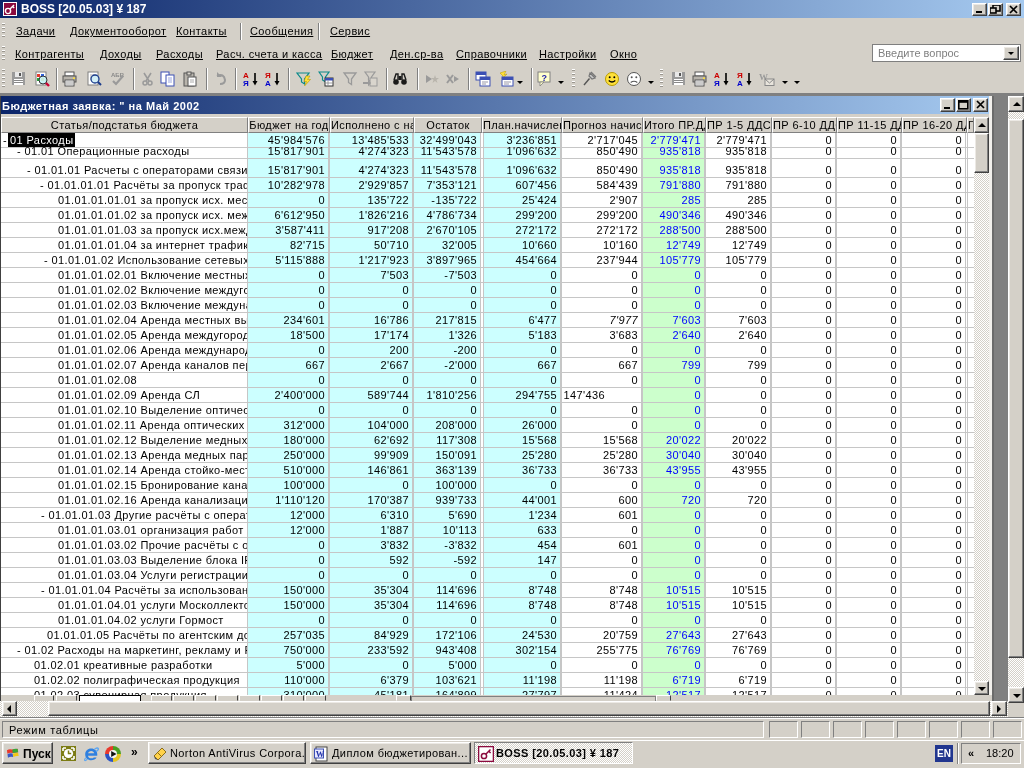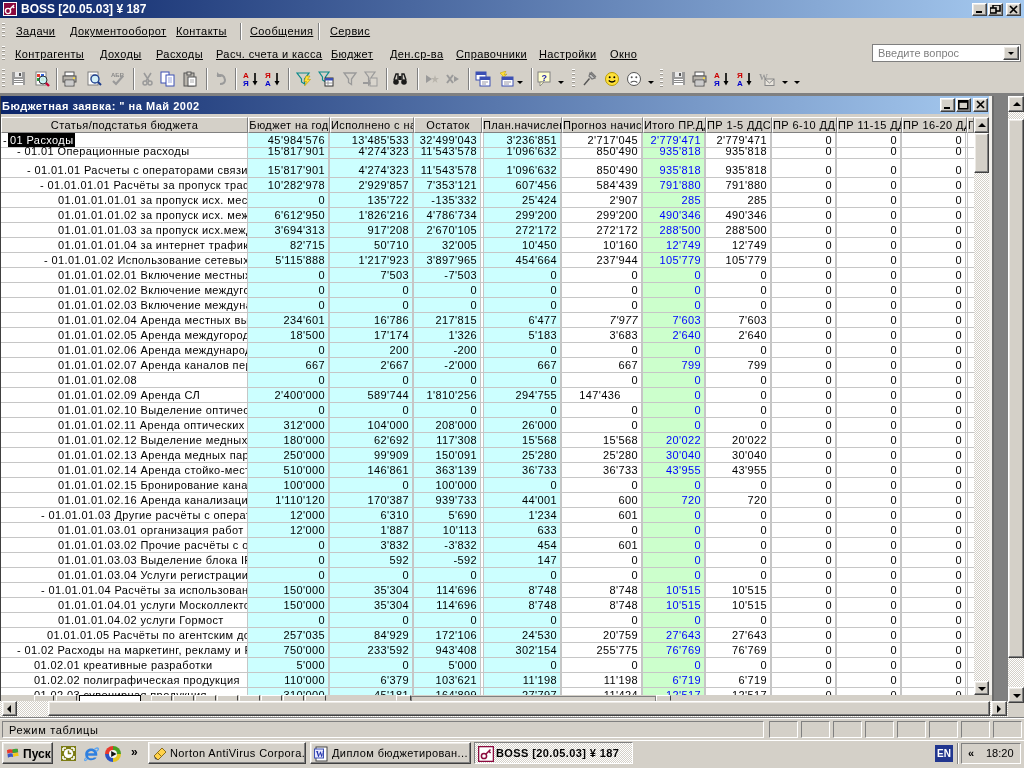--- a/index.html
+++ b/index.html
@@ -348,21 +348,21 @@
       <span class="cell" style="left:642px;width:58px;color:#0000ff;">791'880</span>
       <span class="cell" style="left:705px;width:61px;color:#000;">791'880</span>
       <span class="cell" style="left:771px;width:60px;color:#000;">0</span>
       <span class="cell" style="left:836px;width:60px;color:#000;">0</span>
       <span class="cell" style="left:901px;width:60px;color:#000;">0</span>
     </div>
     <div class="row" style="top:60px;">
       <span class="lbl" style="left:57px;width:189px;">01.01.01.01.01 за пропуск исх. местным</span>
       <span class="cell" style="left:247px;width:77px;color:#000;">0</span>
       <span class="cell" style="left:329px;width:79px;color:#000;">135'722</span>
-      <span class="cell" style="left:413px;width:63px;color:#000;">-135'332</span>
+      <span class="cell" style="left:413px;width:63px;color:#000;">-135'722</span>
       <span class="cell" style="left:483px;width:73px;color:#000;">25'424</span>
       <span class="cell" style="left:561px;width:76px;color:#000;">2'907</span>
       <span class="cell" style="left:642px;width:58px;color:#0000ff;">285</span>
       <span class="cell" style="left:705px;width:61px;color:#000;">285</span>
       <span class="cell" style="left:771px;width:60px;color:#000;">0</span>
       <span class="cell" style="left:836px;width:60px;color:#000;">0</span>
       <span class="cell" style="left:901px;width:60px;color:#000;">0</span>
     </div>
     <div class="row" style="top:75px;">
       <span class="lbl" style="left:57px;width:189px;">01.01.01.01.02 за пропуск исх. междуг</span>
@@ -372,37 +372,37 @@
       <span class="cell" style="left:483px;width:73px;color:#000;">299'200</span>
       <span class="cell" style="left:561px;width:76px;color:#000;">299'200</span>
       <span class="cell" style="left:642px;width:58px;color:#0000ff;">490'346</span>
       <span class="cell" style="left:705px;width:61px;color:#000;">490'346</span>
       <span class="cell" style="left:771px;width:60px;color:#000;">0</span>
       <span class="cell" style="left:836px;width:60px;color:#000;">0</span>
       <span class="cell" style="left:901px;width:60px;color:#000;">0</span>
     </div>
     <div class="row" style="top:90px;">
       <span class="lbl" style="left:57px;width:189px;">01.01.01.01.03 за пропуск исх.междун</span>
-      <span class="cell" style="left:247px;width:77px;color:#000;">3'694'313</span>
+      <span class="cell" style="left:247px;width:77px;color:#000;">3'587'411</span>
       <span class="cell" style="left:329px;width:79px;color:#000;">917'208</span>
       <span class="cell" style="left:413px;width:63px;color:#000;">2'670'105</span>
       <span class="cell" style="left:483px;width:73px;color:#000;">272'172</span>
       <span class="cell" style="left:561px;width:76px;color:#000;">272'172</span>
       <span class="cell" style="left:642px;width:58px;color:#0000ff;">288'500</span>
       <span class="cell" style="left:705px;width:61px;color:#000;">288'500</span>
       <span class="cell" style="left:771px;width:60px;color:#000;">0</span>
       <span class="cell" style="left:836px;width:60px;color:#000;">0</span>
       <span class="cell" style="left:901px;width:60px;color:#000;">0</span>
     </div>
     <div class="row" style="top:105px;">
       <span class="lbl" style="left:57px;width:189px;">01.01.01.01.04 за интернет трафик</span>
       <span class="cell" style="left:247px;width:77px;color:#000;">82'715</span>
       <span class="cell" style="left:329px;width:79px;color:#000;">50'710</span>
       <span class="cell" style="left:413px;width:63px;color:#000;">32'005</span>
-      <span class="cell" style="left:483px;width:73px;color:#000;">10'450</span>
+      <span class="cell" style="left:483px;width:73px;color:#000;">10'660</span>
       <span class="cell" style="left:561px;width:76px;color:#000;">10'160</span>
       <span class="cell" style="left:642px;width:58px;color:#0000ff;">12'749</span>
       <span class="cell" style="left:705px;width:61px;color:#000;">12'749</span>
       <span class="cell" style="left:771px;width:60px;color:#000;">0</span>
       <span class="cell" style="left:836px;width:60px;color:#000;">0</span>
       <span class="cell" style="left:901px;width:60px;color:#000;">0</span>
     </div>
     <div class="row" style="top:120px;">
       <span class="lbl" style="left:43px;width:203px;">- 01.01.01.02 Использование сетевых ре</span>
       <span class="cell" style="left:247px;width:77px;color:#000;">5'115'888</span>
@@ -519,21 +519,21 @@
       <span class="cell" style="left:771px;width:60px;color:#000;">0</span>
       <span class="cell" style="left:836px;width:60px;color:#000;">0</span>
       <span class="cell" style="left:901px;width:60px;color:#000;">0</span>
     </div>
     <div class="row" style="top:255px;padding-left:8px;">
       <span class="lbl" style="left:57px;width:189px;">01.01.01.02.09 Аренда СЛ</span>
       <span class="cell" style="left:247px;width:77px;color:#000;">2'400'000</span>
       <span class="cell" style="left:329px;width:79px;color:#000;">589'744</span>
       <span class="cell" style="left:413px;width:63px;color:#000;">1'810'256</span>
       <span class="cell" style="left:483px;width:73px;color:#000;">294'755</span>
-      <span class="cell" style="left:561px;width:76px;color:#000;text-align:center;">147'436</span>
+      <span class="cell" style="left:528px;width:76px;color:#000;">147'436</span>
       <span class="cell" style="left:642px;width:58px;color:#0000ff;">0</span>
       <span class="cell" style="left:705px;width:61px;color:#000;">0</span>
       <span class="cell" style="left:771px;width:60px;color:#000;">0</span>
       <span class="cell" style="left:836px;width:60px;color:#000;">0</span>
       <span class="cell" style="left:901px;width:60px;color:#000;">0</span>
     </div>
     <div class="row" style="top:270px;">
       <span class="lbl" style="left:57px;width:189px;">01.01.01.02.10 Выделение оптически</span>
       <span class="cell" style="left:247px;width:77px;color:#000;">0</span>
       <span class="cell" style="left:329px;width:79px;color:#000;">0</span>

